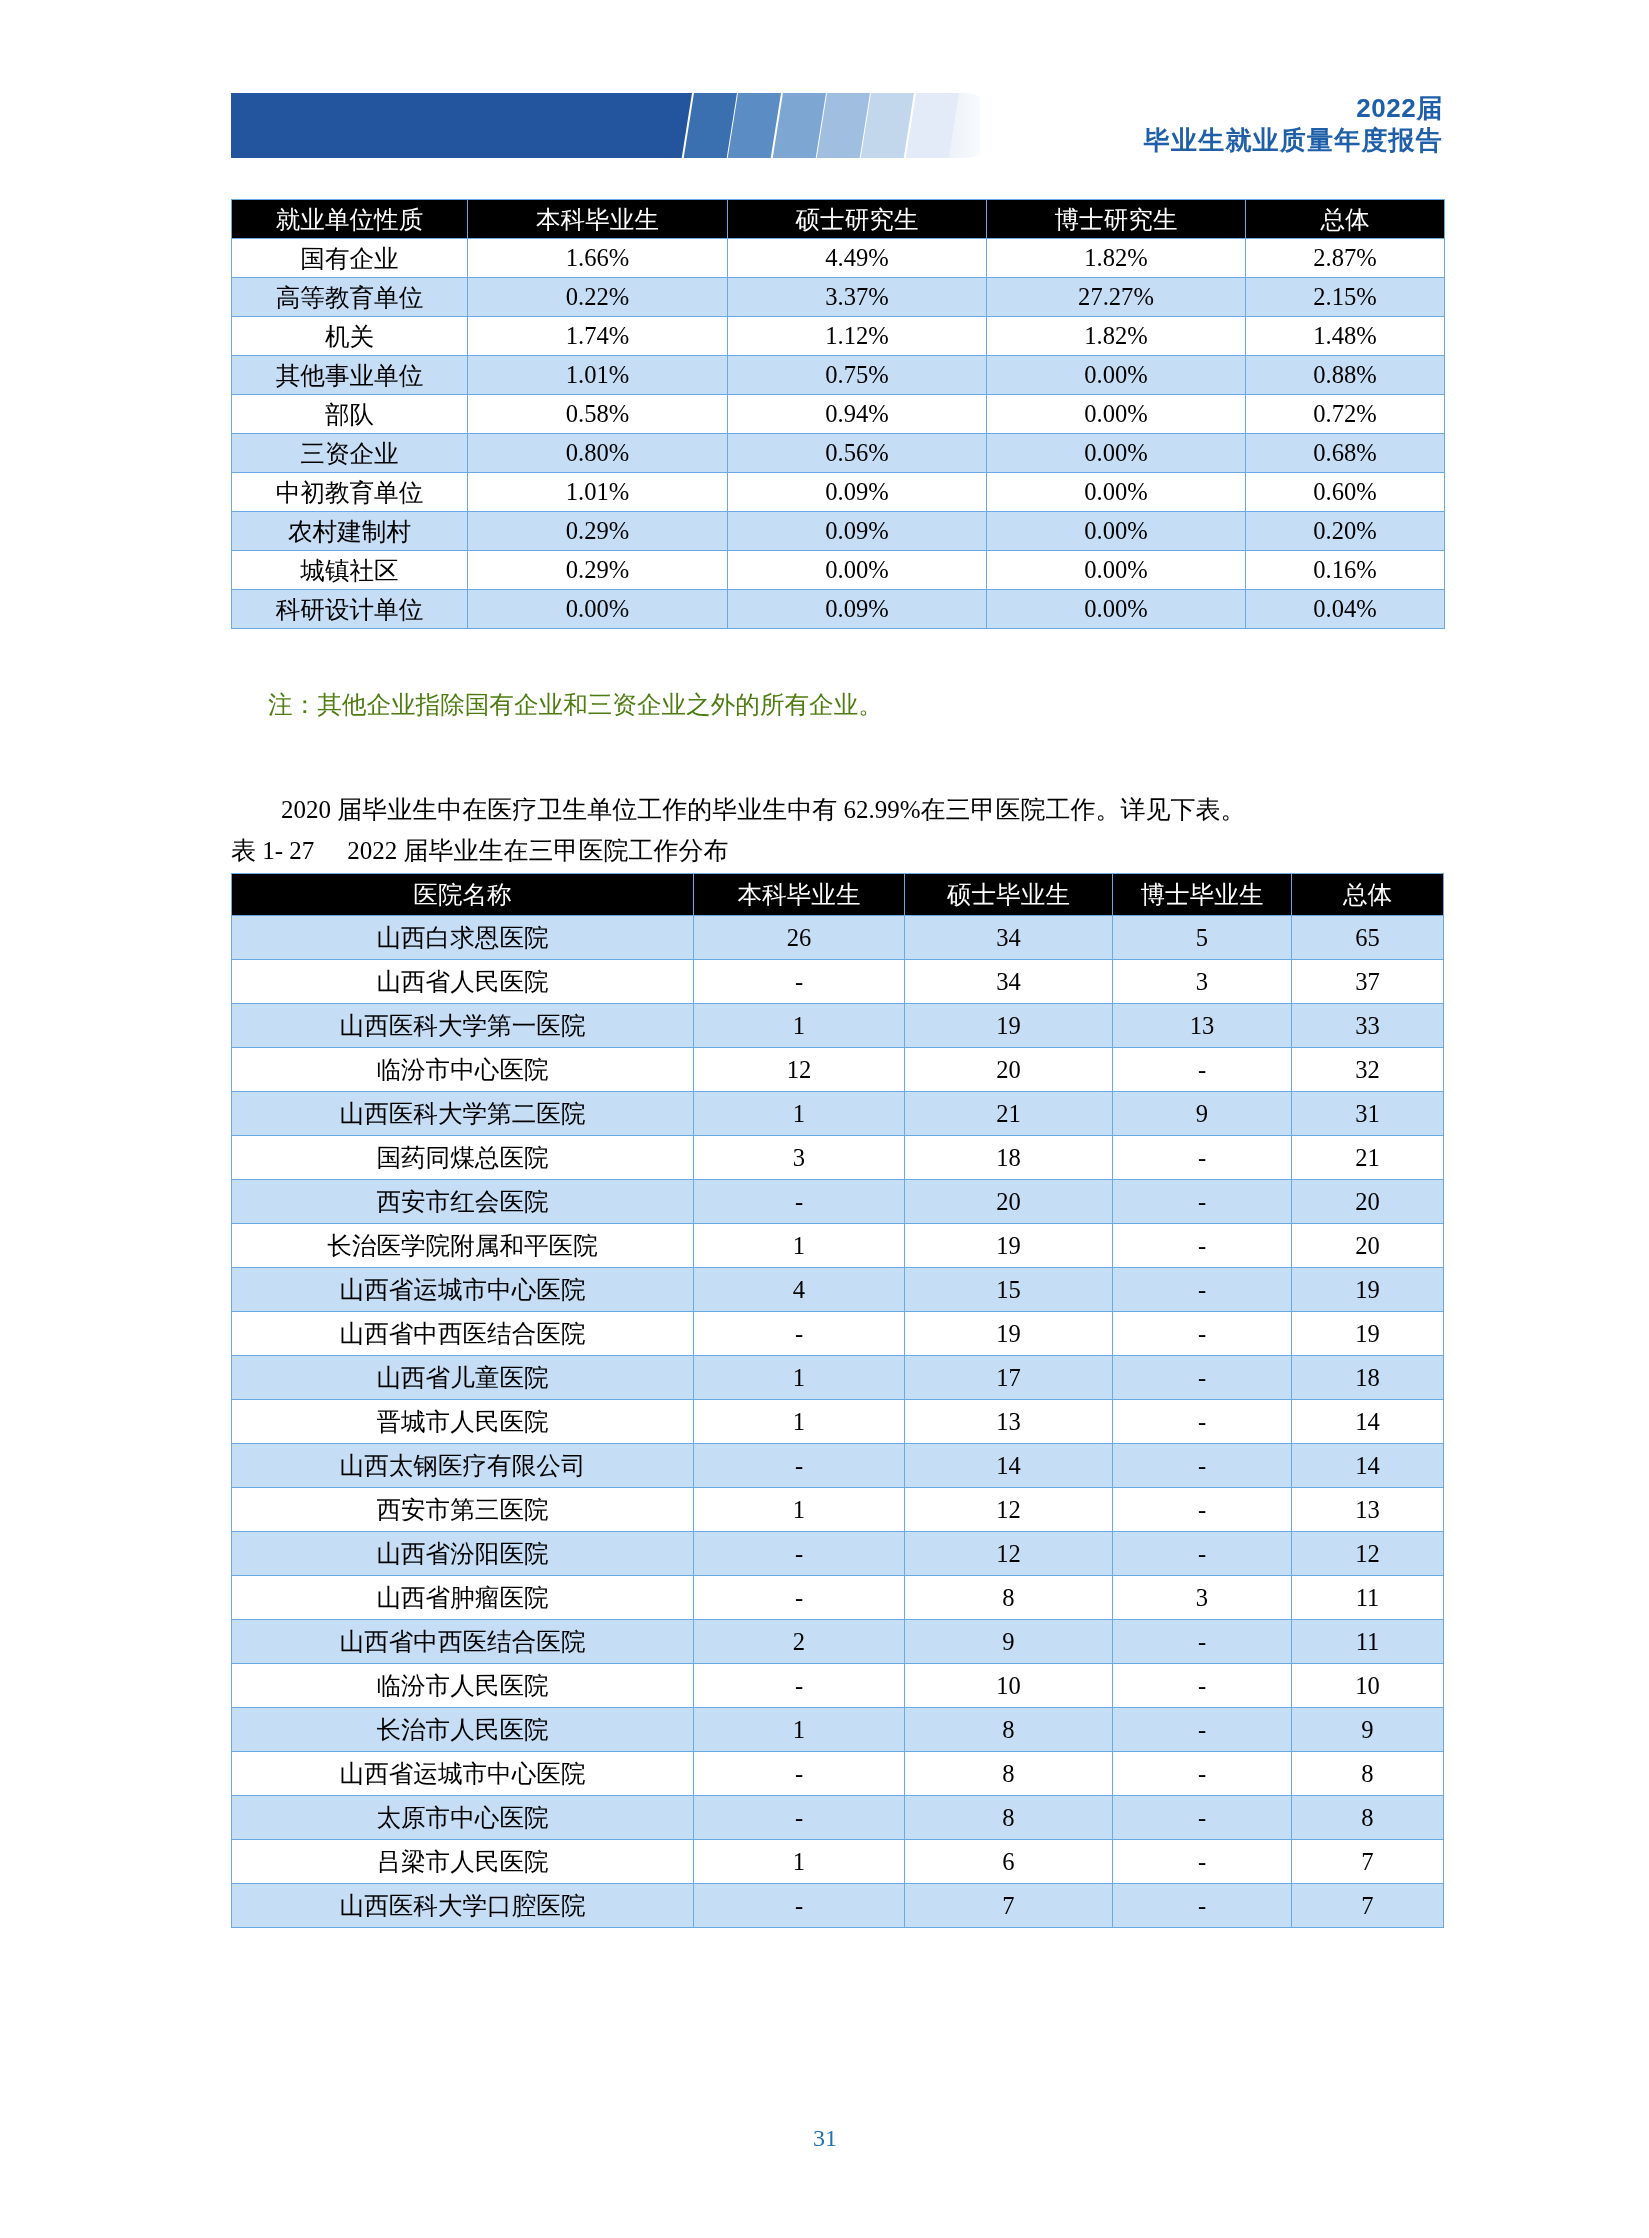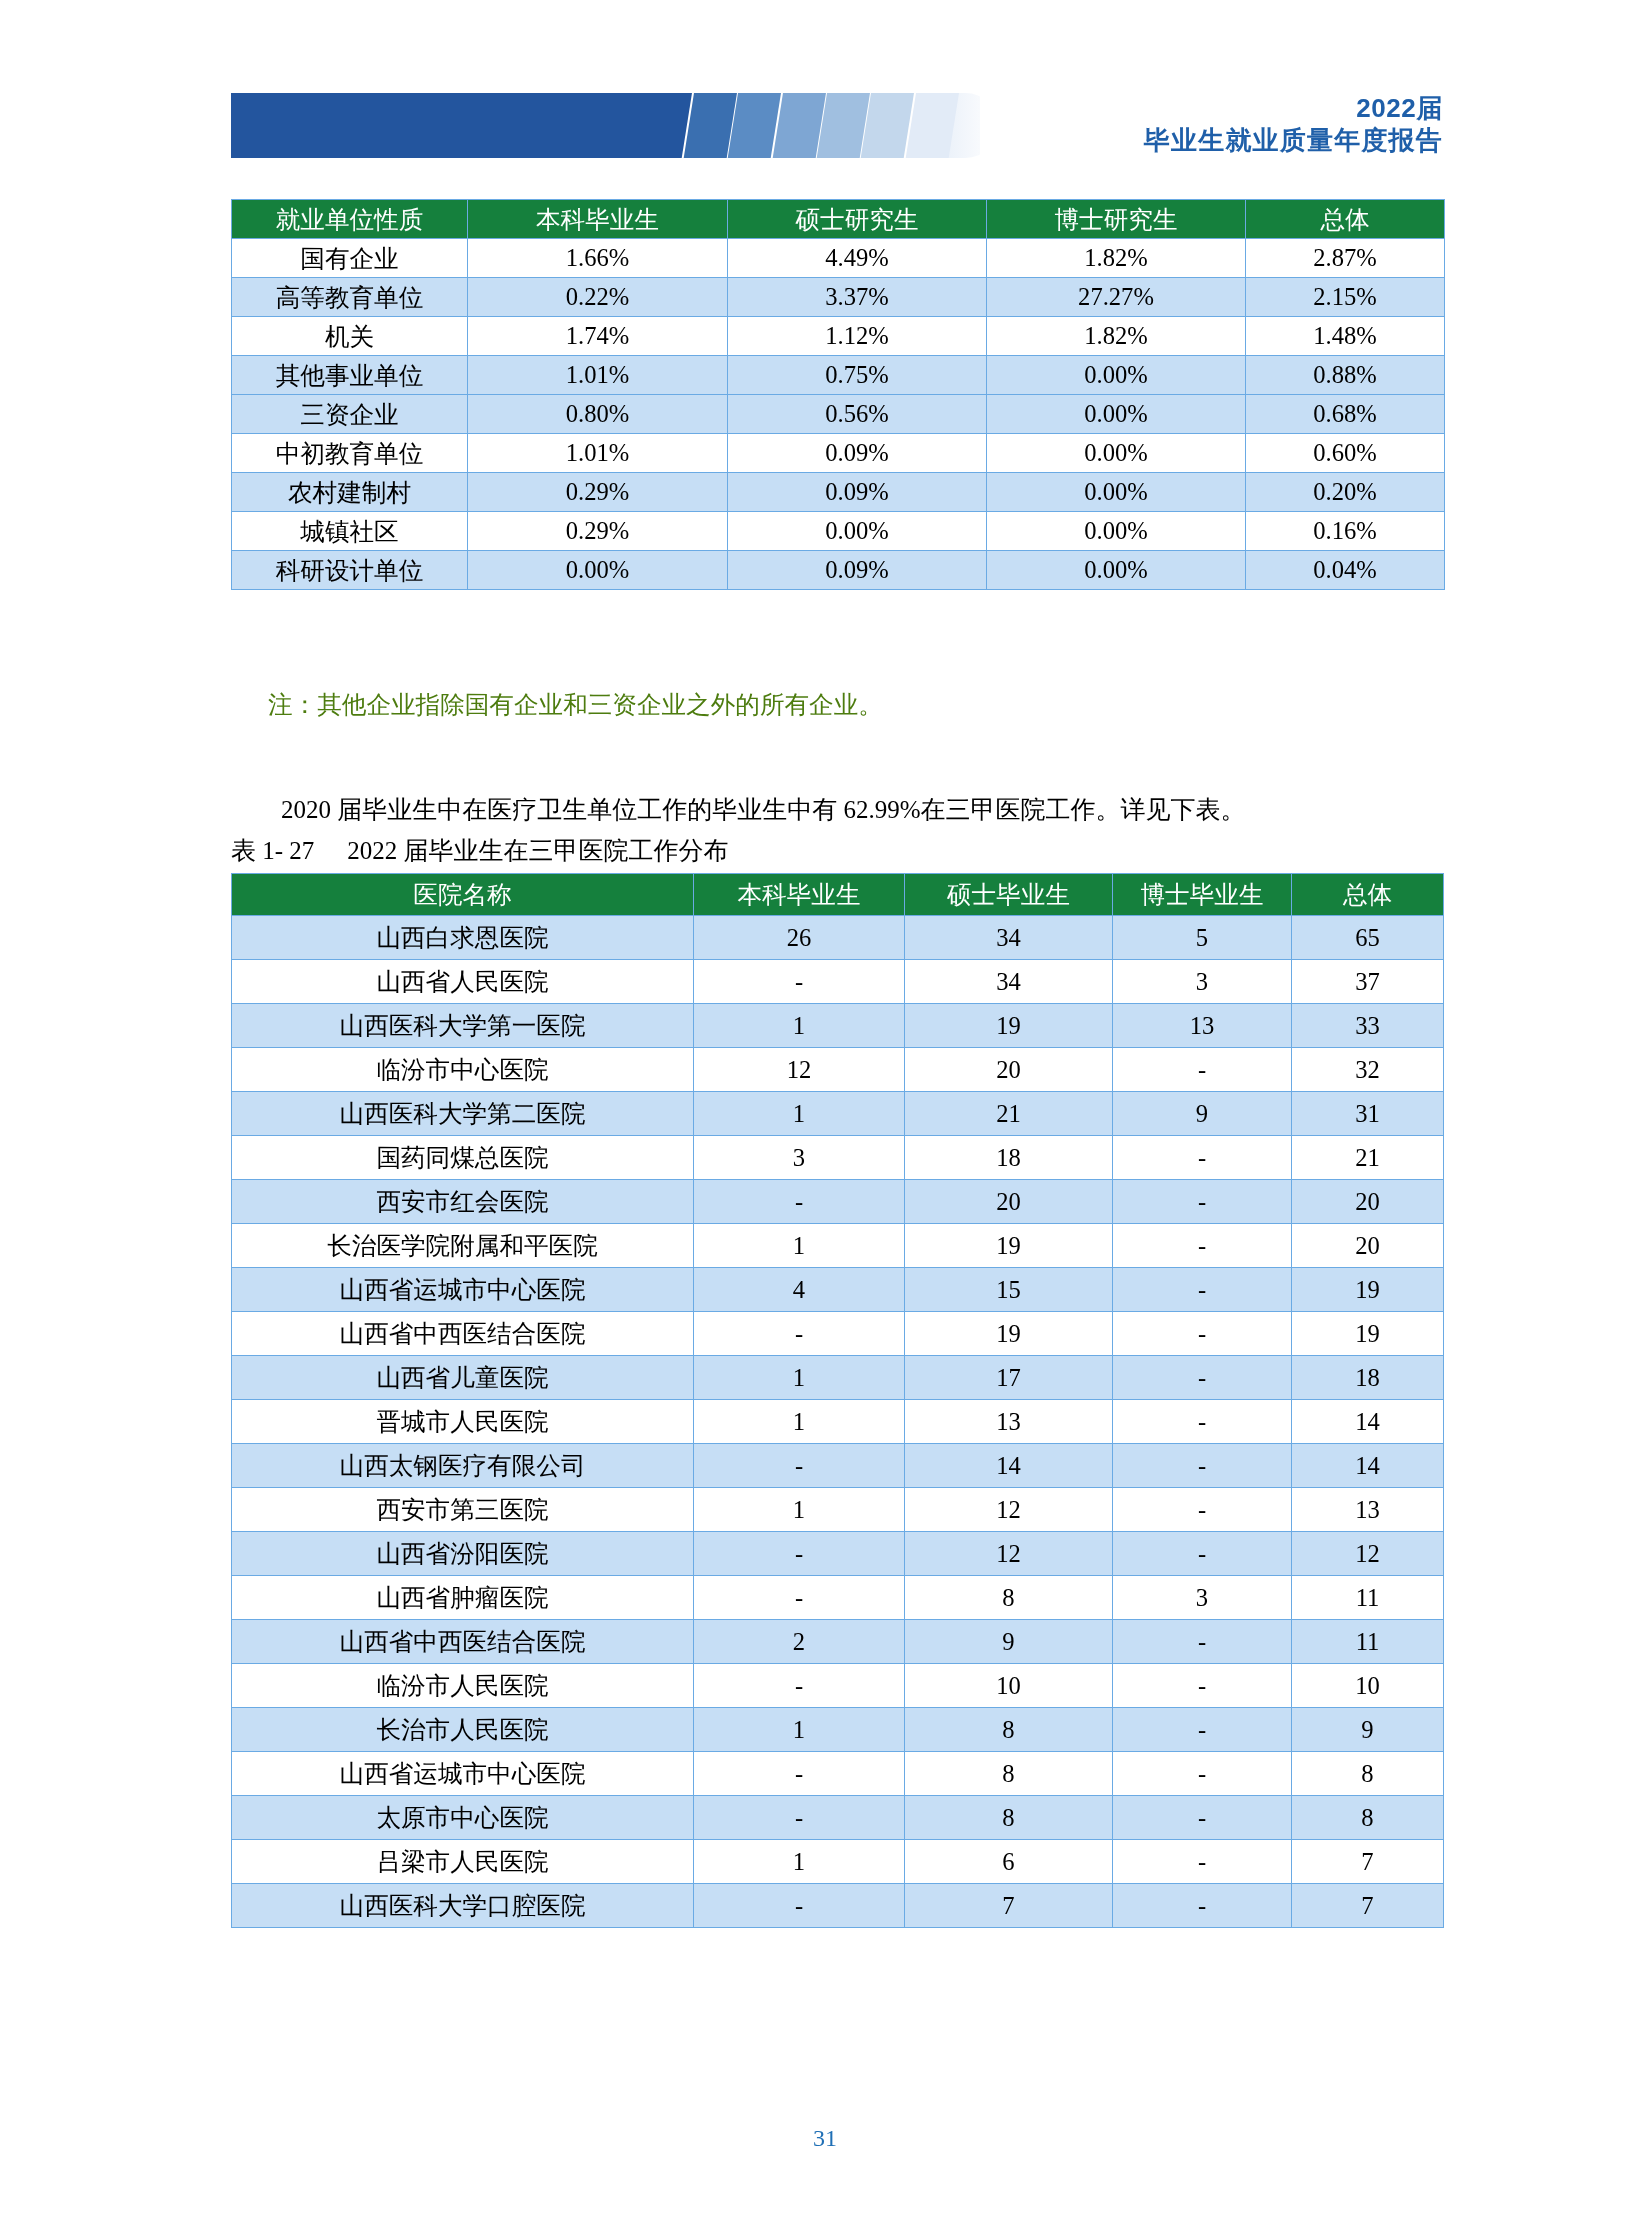--- a/index.html
+++ b/index.html
@@ -90,21 +90,21 @@
   table.doc-table td, table.doc-table th {
     border: 1.8px solid #6AAAE4;
     text-align: center;
     vertical-align: middle;
     font-size: 24.6px;
     color: #000000;
     font-family: "Liberation Serif", "DejaVu Serif", serif;
     padding: 0;
   }
   table.doc-table thead th {
-    background: #15803d;
+    background: #000000;
     color: #FFFFFF;
     font-weight: normal;
     border-color: #6AAAE4;
   }
   tr.shade td { background: #C6DEF5; }
   tr.plain td { background: #FFFFFF; }
 
   
   #table1 {
     left: 231px;
@@ -240,20 +240,27 @@
           <td>1.82%</td>
           <td>1.48%</td>
         </tr>
         <tr class="shade">
           <td>其他事业单位</td>
           <td>1.01%</td>
           <td>0.75%</td>
           <td>0.00%</td>
           <td>0.88%</td>
         </tr>
+        <tr class="plain">
+          <td>部队</td>
+          <td>0.58%</td>
+          <td>0.94%</td>
+          <td>0.00%</td>
+          <td>0.72%</td>
+        </tr>
         <tr class="shade">
           <td>三资企业</td>
           <td>0.80%</td>
           <td>0.56%</td>
           <td>0.00%</td>
           <td>0.68%</td>
         </tr>
         <tr class="plain">
           <td>中初教育单位</td>
           <td>1.01%</td>

